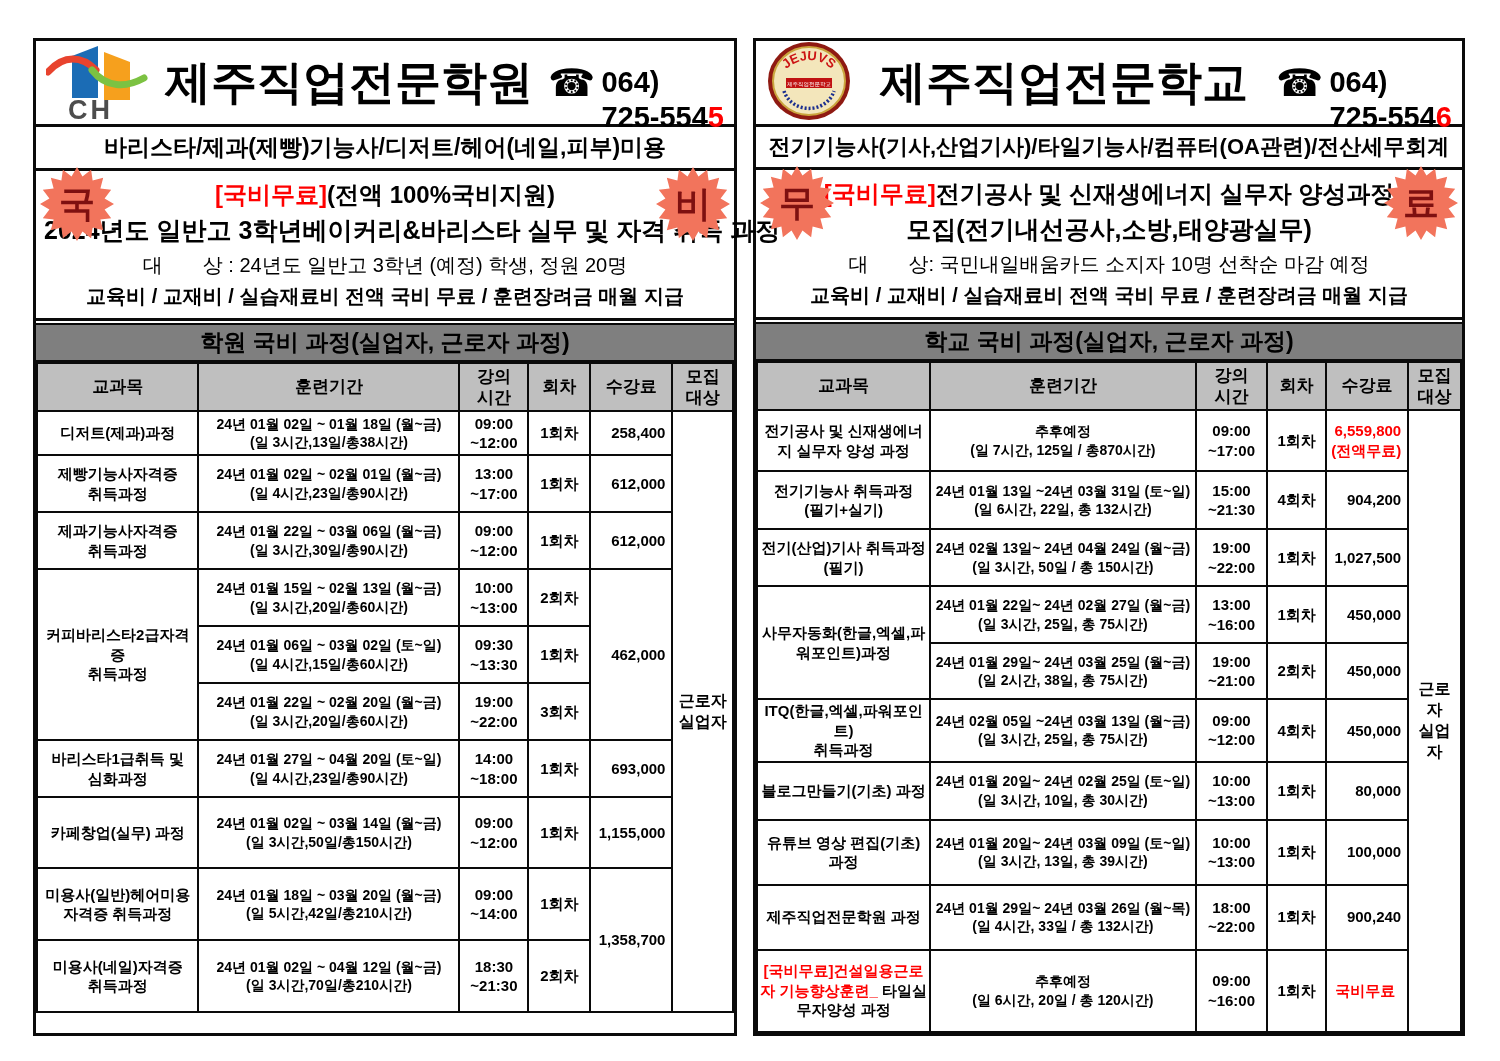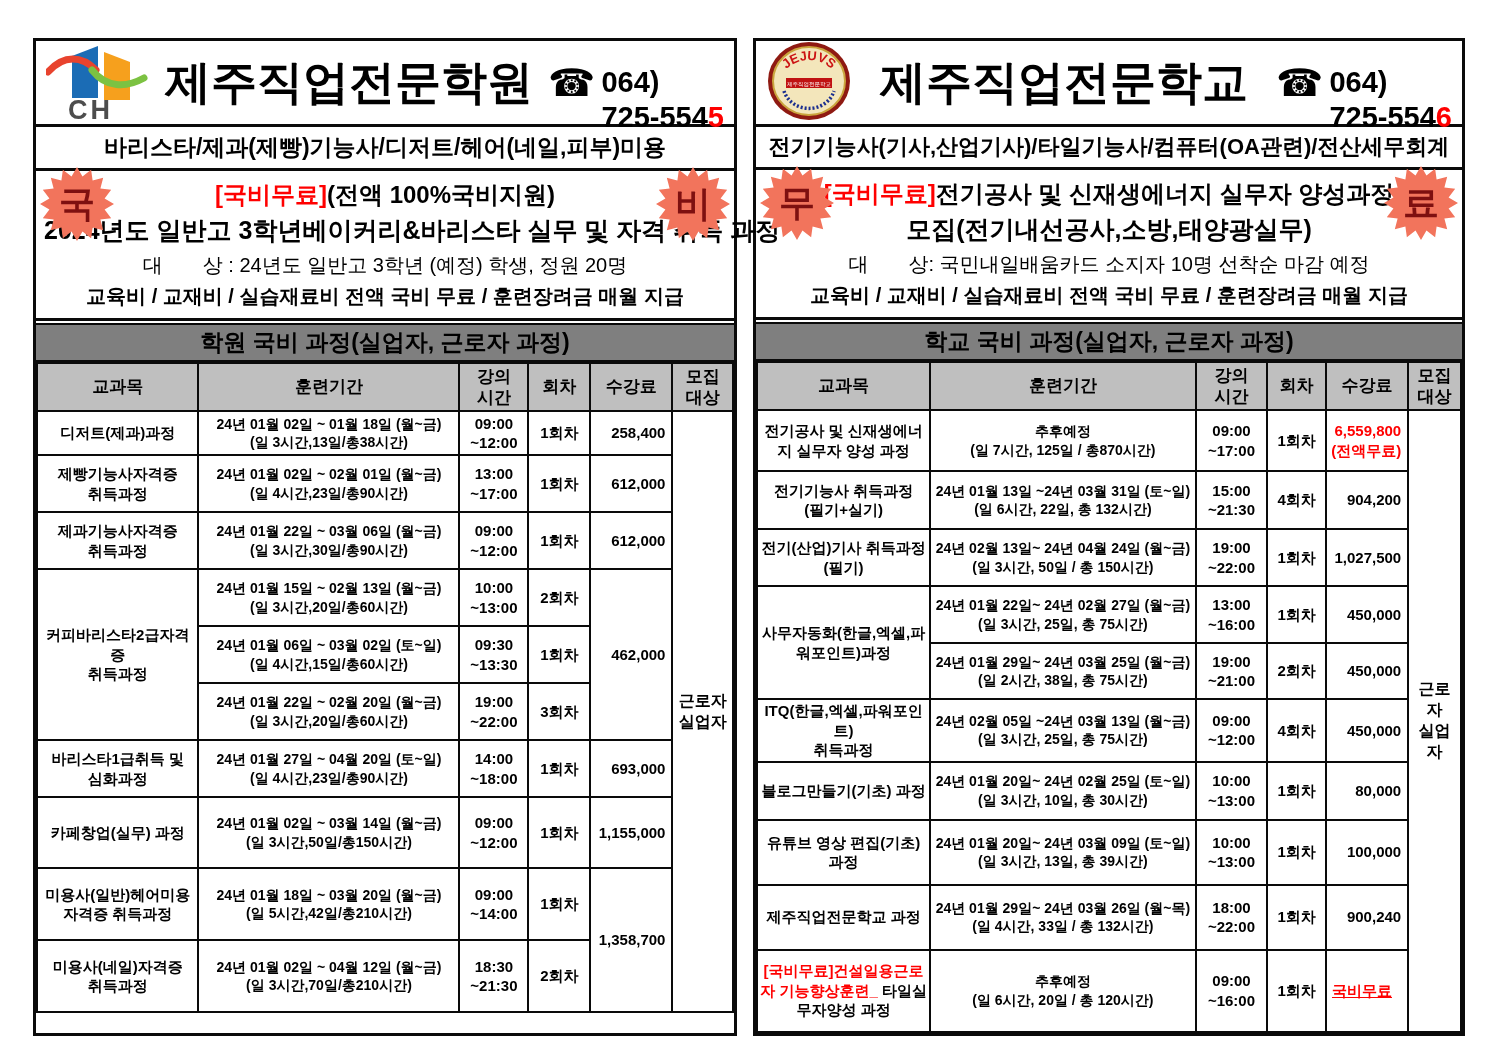--- a/index.html
+++ b/index.html
@@ -41,21 +41,21 @@
 
   
   .tblock { margin-top:2px; }
   .tbl-title { background:#7f7f7f; border-top:2px solid #0a0a0a; border-bottom:2px solid #0a0a0a; text-align:center; font-size:23px; font-weight:bold; padding:2px 0; }
   table { width:100%; border-collapse:collapse; table-layout:fixed; }
   th, td { border:2px solid #0a0a0a; text-align:center; vertical-align:middle; font-weight:bold; white-space:pre-line; padding:1px 2px; overflow:hidden; }
   thead th { background:#bfbfbf; font-size:17px; height:48px; line-height:1.25; }
   tbody td { background:#fff; font-size:15px; line-height:1.3; }
   td.period { font-size:14px; }
   td.fee { text-align:right; padding-right:6px; }
-  td.fee.center { text-align:center; padding-right:12px;text-decoration:underline; }
+  td.fee.center { text-align:right; padding-right:12px; }
   td.aud { font-size:16px; }
   .left-tbl  col.c1{width:23.2%} .left-tbl  col.c2{width:37.5%} .left-tbl  col.c3{width:9.9%}
   .left-tbl  col.c4{width:8.9%}  .left-tbl  col.c5{width:11.8%} .left-tbl  col.c6{width:8.7%}
   .right-tbl col.c1{width:24.6%} .right-tbl col.c2{width:37.7%} .right-tbl col.c3{width:10.2%}
   .right-tbl col.c4{width:8.3%}  .right-tbl col.c5{width:11.7%} .right-tbl col.c6{width:7.5%}
 </style>
 </head>
 <body>
 
 <div class="sheet">
@@ -349,21 +349,21 @@
           <tr style="height:65px">
             <td>유튜브 영상 편집(기초)과정</td>
             <td class="period">24년 01월 20일~ 24년 03월 09일 (토~일)
 (일 3시간, 13일, 총 39시간)</td>
             <td>10:00
 ~13:00</td>
             <td>1회차</td>
             <td class="fee">100,000</td>
           </tr>
           <tr style="height:65px">
-            <td>제주직업전문학교 과정</td>
+            <td>제주직업전문학원 과정</td>
             <td class="period">24년 01월 29일~ 24년 03월 26일 (월~목)
 (일 4시간, 33일 / 총 132시간)</td>
             <td>18:00
 ~22:00</td>
             <td>1회차</td>
             <td class="fee">900,240</td>
           </tr>
           <tr style="height:82px">
             <td><span class="red">[국비무료]건설일용근로자 기능향상훈련_</span><span> 타일실무자양성 과정</span></td>
             <td class="period">추후예정

